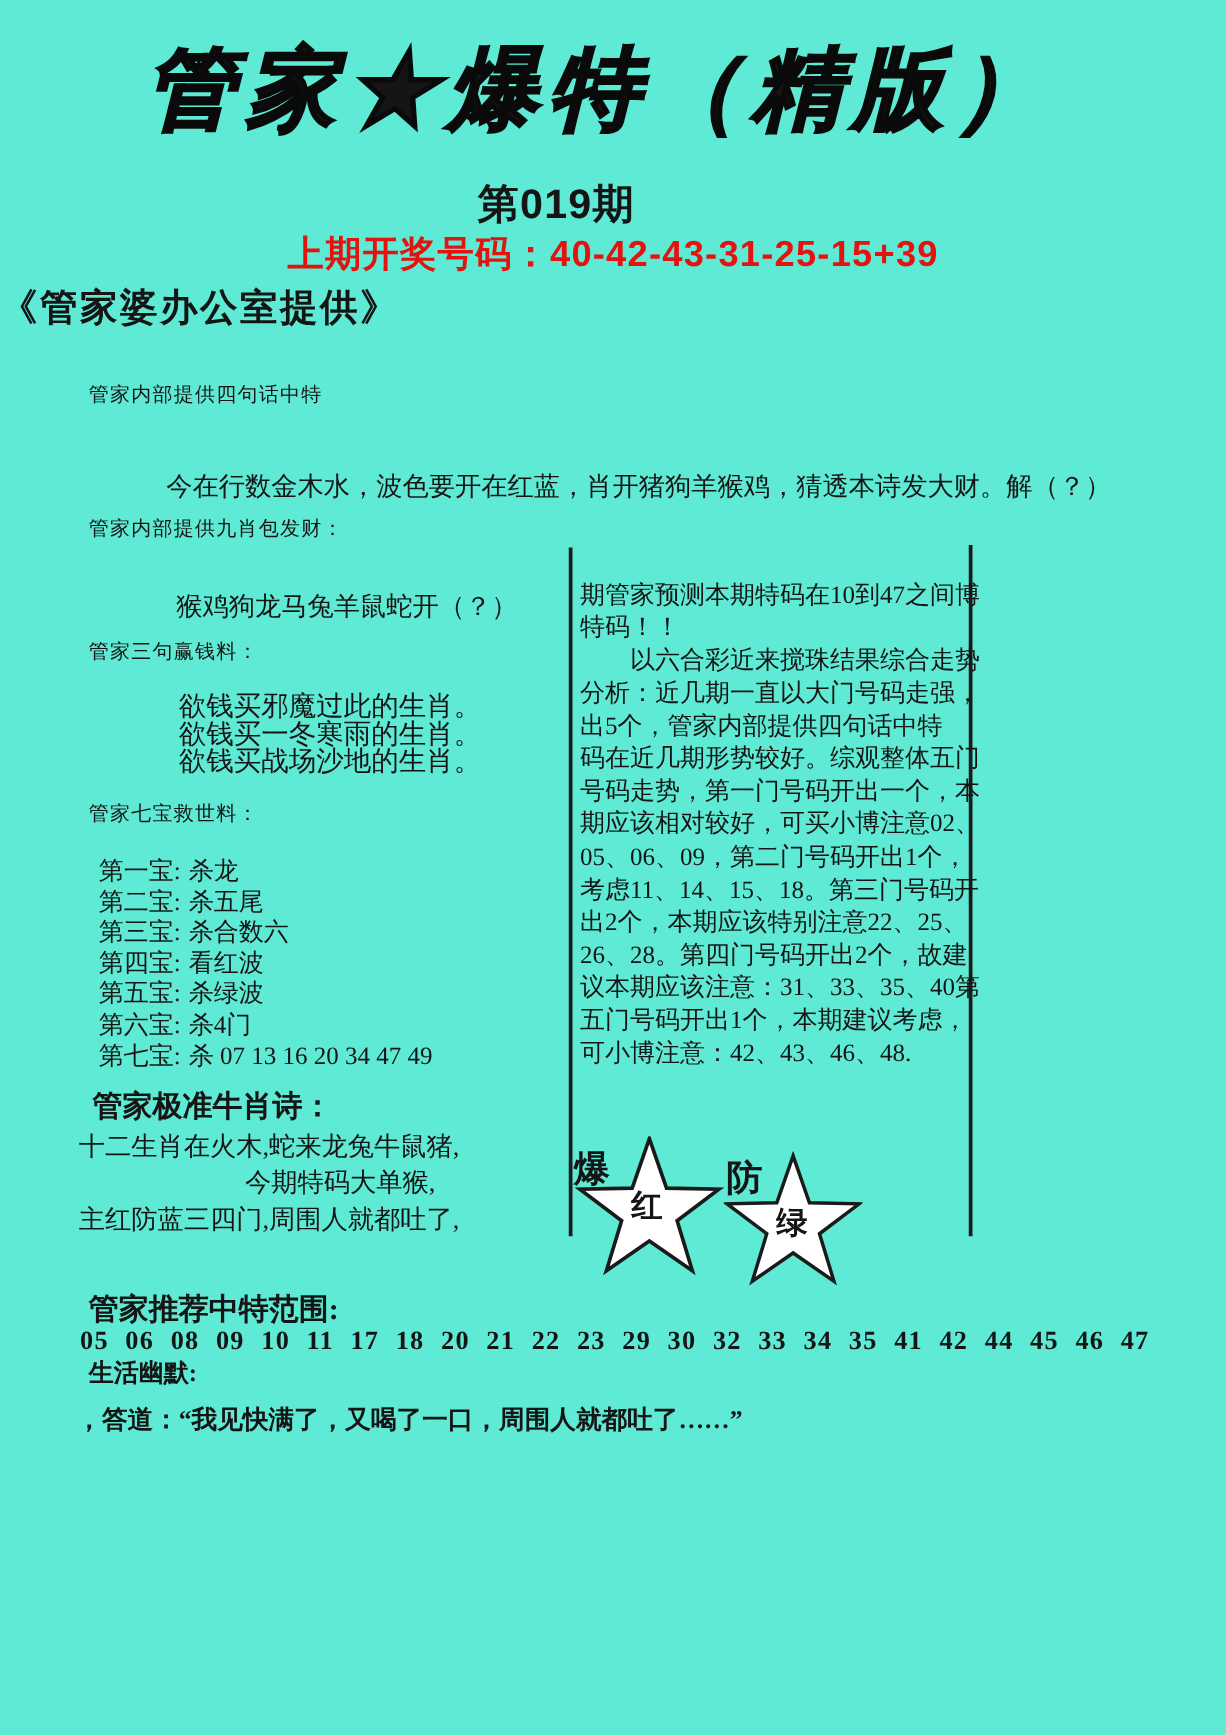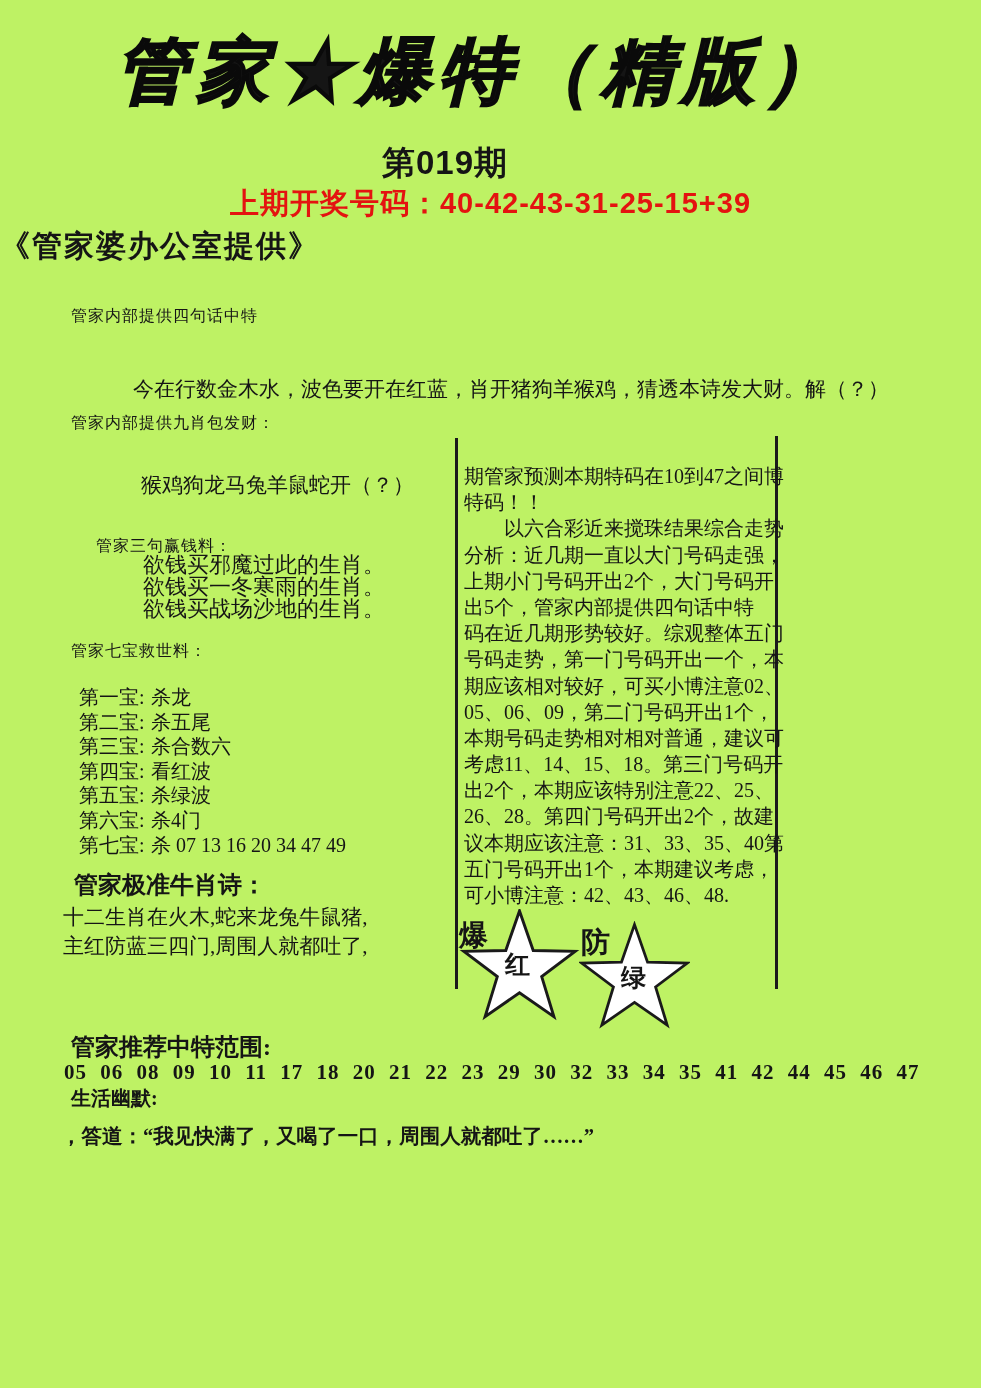--- a/index.html
+++ b/index.html
@@ -1,17 +1,17 @@
 <!DOCTYPE html>
 <html><head>
 <meta charset="utf-8">
 <style>
   html,body{margin:0;padding:0;background:#ffffff;}
   .page{
-    position:relative;width:981px;height:1388px;background:#bef264;overflow:hidden;
+    position:relative;width:981px;height:1388px;background:#5eead4;overflow:hidden;
     font-family:"Liberation Serif","DejaVu Serif",serif;color:#151515;
   }
   .abs{position:absolute;white-space:nowrap;}
   
   .title{
     top:20px;left:55px;width:850px;text-align:center;
     font-size:72px;font-weight:700;font-style:italic;letter-spacing:9px;
     -webkit-text-stroke:2px #0a0a0a;line-height:104px;
   }
   .issue{
@@ -27,21 +27,21 @@
   .provider{
     top:226px;left:0;width:935px;text-align:left;
     font-size:30px;font-weight:600;letter-spacing:2px;
   }
   
   .h{font-size:16px;font-weight:400;letter-spacing:1px;}
   .four-h{top:306px;left:71px;}
   .four-c{top:375px;left:133px;font-size:21px;}
   .nine-h{top:413px;left:71px;}
   .nine-c{top:471px;left:141px;font-size:21px;}
-  .three-h{top:536px;left:71px;margin-left:25px;}
+  .three-h{top:511px;left:71px;}
   .money{top:554px;left:143px;font-size:22px;line-height:22px;}
   .seven-h{top:641px;left:71px;}
   .treasures{top:685px;left:79px;font-size:20px;}
   .trow{height:24.6px;line-height:24.6px;}
   .tlabel{display:inline-block;width:72px;}
   .poem-h{top:869px;left:74px;font-size:24px;font-weight:700;}
   .poem{top:903px;left:63px;font-size:21px;line-height:29px;}
   .poem .ind2{padding-left:133px;}
   
   .vline{position:absolute;width:3px;background:#1b1b1b;}
@@ -96,37 +96,36 @@
     <div class="trow"><span class="tlabel">第三宝:</span><span>杀合数六</span></div>
     <div class="trow"><span class="tlabel">第四宝:</span><span>看红波</span></div>
     <div class="trow"><span class="tlabel">第五宝:</span><span>杀绿波</span></div>
     <div class="trow"><span class="tlabel">第六宝:</span><span>杀4门</span></div>
     <div class="trow"><span class="tlabel">第七宝:</span><span>杀 07 13 16 20 34 47 49</span></div>
   </div>
 
   <div class="abs poem-h">管家极准牛肖诗：</div>
   <div class="abs poem">
     <div>十二生肖在火木,蛇来龙兔牛鼠猪,</div>
+    <div class="ind2">今期特码大单猴,</div>
     <div>主红防蓝三四门,周围人就都吐了,</div>
   </div>
 
   <div class="vline l"></div>
   <div class="vline r"></div>
   <div class="abs analysis">
     <div>期管家预测本期特码在10到47之间博</div>
     <div>特码！！</div>
     <div class="ind">以六合彩近来搅珠结果综合走势</div>
     <div>分析：近几期一直以大门号码走强，</div>
-    <div>上期小门号码开出2个，大门号码开</div>
     <div>出5个，管家内部提供四句话中特</div>
     <div>码在近几期形势较好。综观整体五门</div>
     <div>号码走势，第一门号码开出一个，本</div>
     <div>期应该相对较好，可买小博注意02、</div>
     <div>05、06、09，第二门号码开出1个，</div>
-    <div>本期号码走势相对相对普通，建议可</div>
     <div>考虑11、14、15、18。第三门号码开</div>
     <div>出2个，本期应该特别注意22、25、</div>
     <div>26、28。第四门号码开出2个，故建</div>
     <div>议本期应该注意：31、33、35、40第</div>
     <div>五门号码开出1个，本期建议考虑，</div>
     <div>可小博注意：42、43、46、48.</div>
   </div>
 
   <svg class="star-svg star1" width="125" height="112" viewBox="0 0 120 115">
     <polygon points="60,2 74.1,42.6 117.1,43.5 82.8,69.4 95.3,110.5 60,86 24.7,110.5 37.2,69.4 2.9,43.5 45.9,42.6" fill="#ffffff" stroke="#1a1a1a" stroke-width="3"></polygon>

